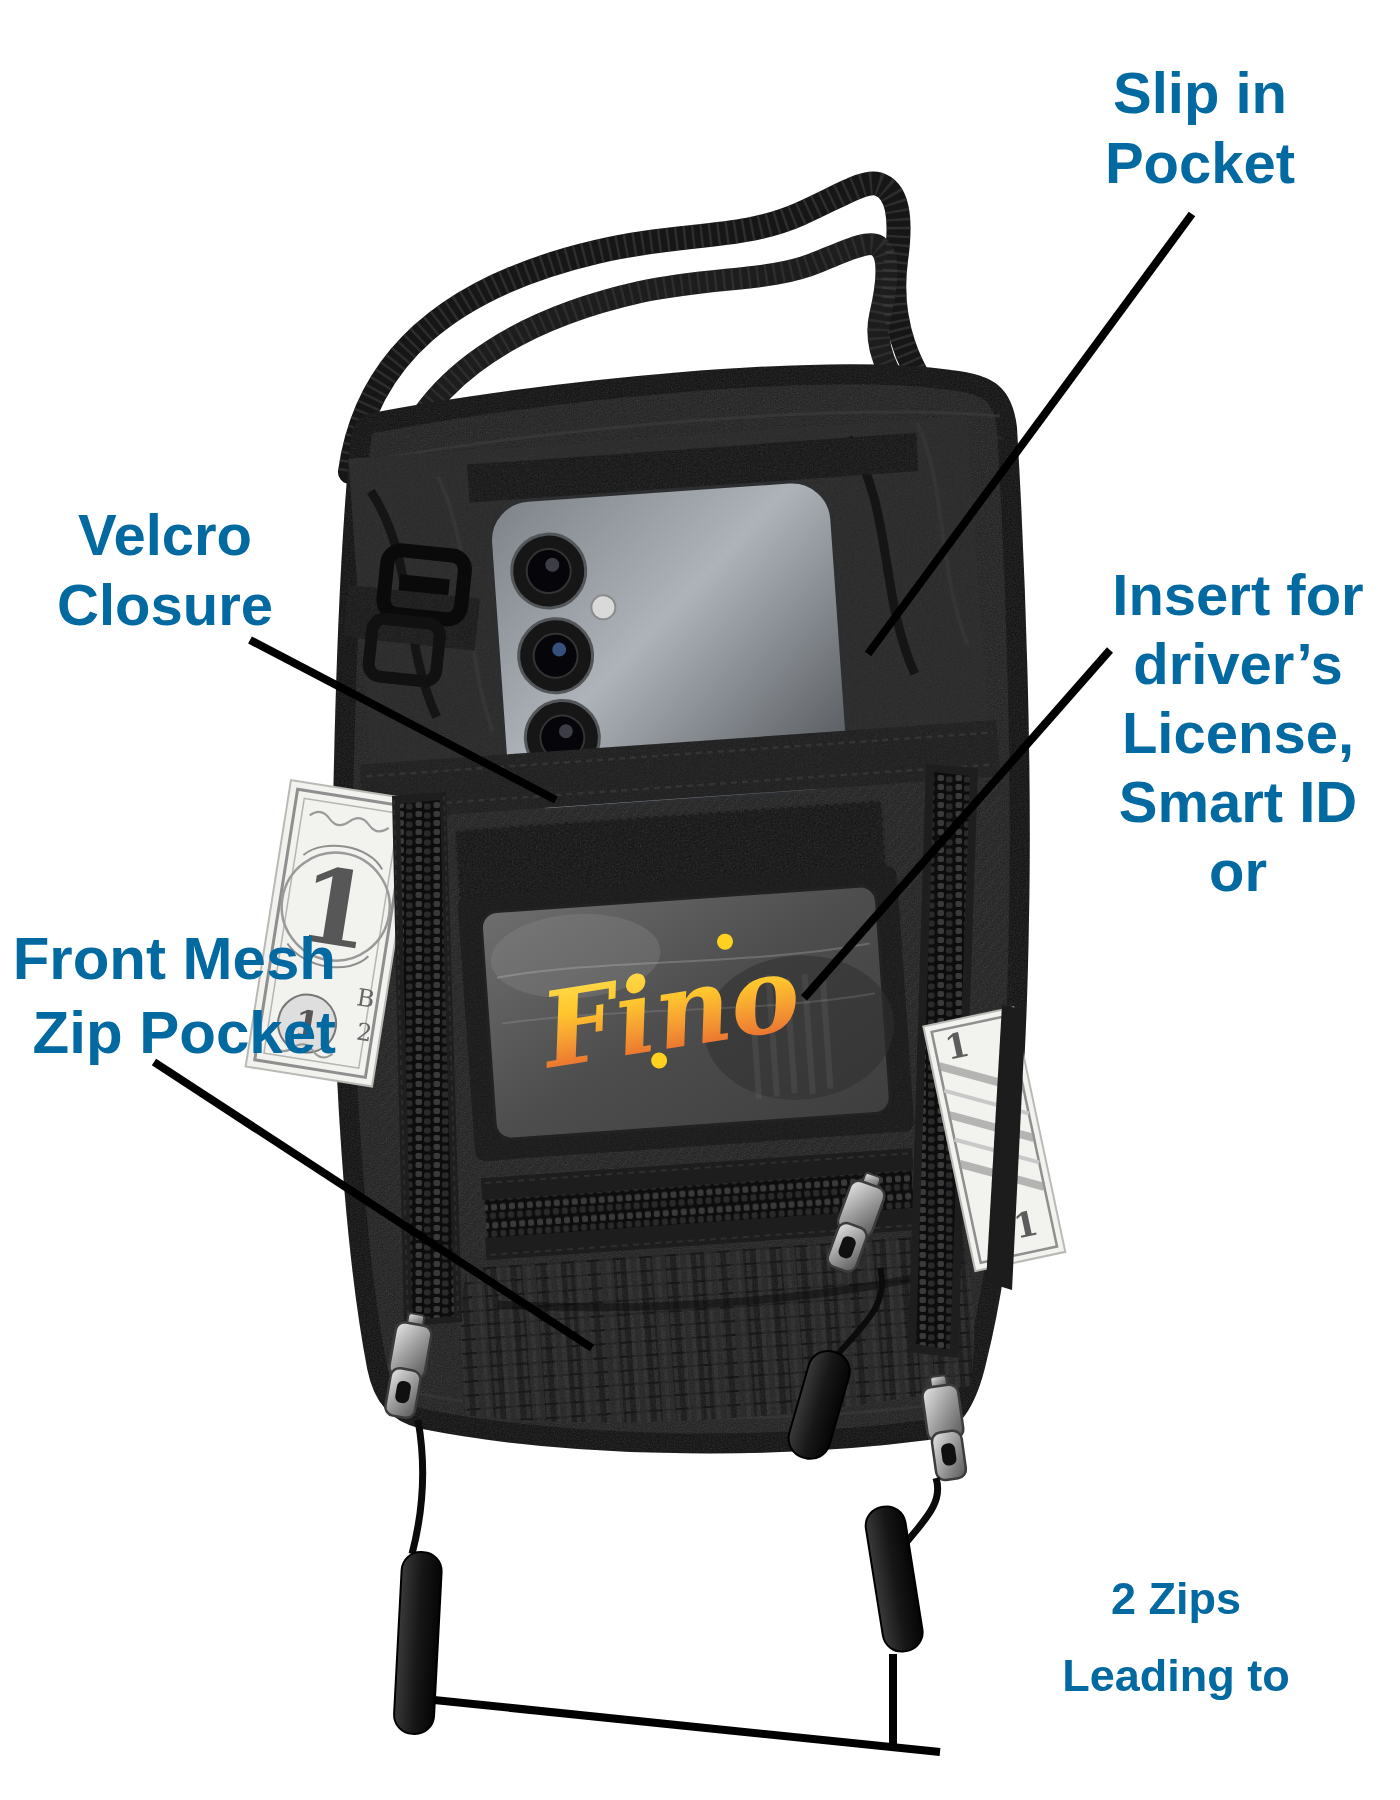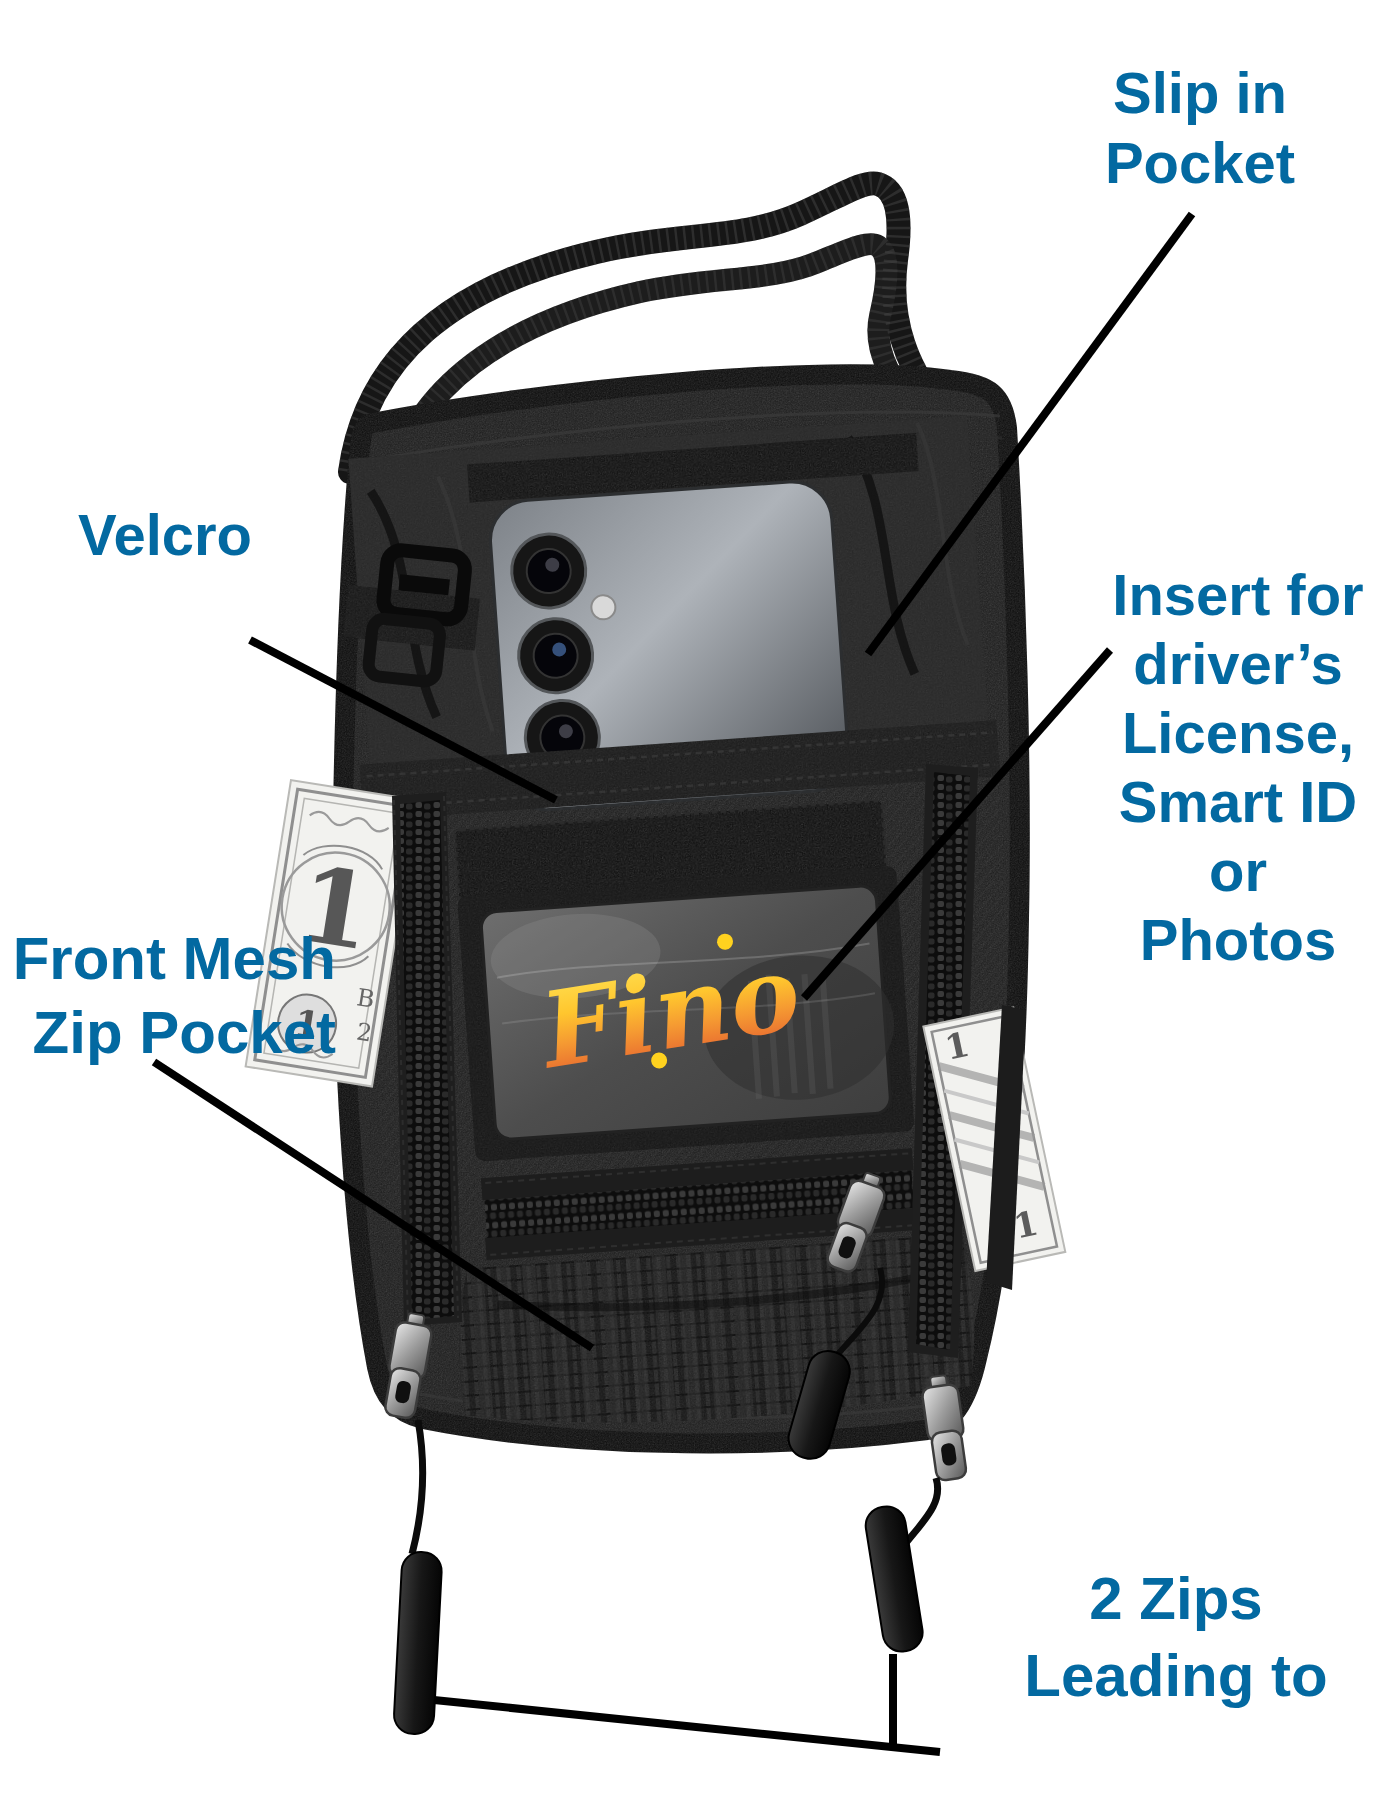--- a/index.html
+++ b/index.html
@@ -5,21 +5,21 @@
   html,body{margin:0;padding:0;background:#fff;}
   #scene{position:relative;width:1400px;height:1800px;background:#ffffff;overflow:hidden;
          font-family:"Liberation Sans",sans-serif;}
   #bag-svg{position:absolute;left:0;top:0;}
   .label{position:absolute;font-weight:bold;color:#0369a1;text-align:center;z-index:5;}
   .label div{white-space:nowrap;}
   .lbl-slip   {left:1000px;top:58px;  width:400px;font-size:58px;line-height:70px;}
   .lbl-velcro {left:0px;   top:500px; width:330px;font-size:58px;line-height:70px;}
   .lbl-insert {left:1076px;top:512px; width:324px;font-size:58px;line-height:69px;margin-top:48px;}
   .lbl-mesh   {left:0px;   top:922px; width:336px;font-size:60px;line-height:74px;text-align:right;}
-  .lbl-zips   {left:952px; top:1560px;width:448px;font-size:60px;line-height:77px;}
+  .lbl-zips   {left:952px; top:1560px;width:448px;font-size:45px;line-height:77px;}
 </style>
 </head>
 <body>
 
 <div id="scene">
 
 <svg id="bag-svg" width="1400" height="1800" viewBox="0 0 1400 1800">
   <defs>
     <filter id="speck" x="-5%" y="-5%" width="110%" height="110%">
       <feTurbulence type="fractalNoise" baseFrequency="0.75" numOctaves="2" stitchTiles="stitch" result="t"></feTurbulence>
@@ -287,29 +287,29 @@
   </g>
 </svg>
 
 <div class="label lbl-slip">
   <div>Slip in</div>
   <div>Pocket</div>
 </div>
 
 <div class="label lbl-velcro">
   <div>Velcro</div>
+  <div>Closure</div>
 </div>
 
 <div class="label lbl-insert">
   <div>Insert for</div>
   <div>driver’s</div>
   <div>License,</div>
   <div>Smart ID</div>
   <div>or</div>
-  <div>Photos</div>
 </div>
 
 <div class="label lbl-mesh">
   <div>Front Mesh</div>
   <div>Zip Pocket</div>
 </div>
 
 <div class="label lbl-zips">
   <div>2 Zips</div>
   <div>Leading to</div>

